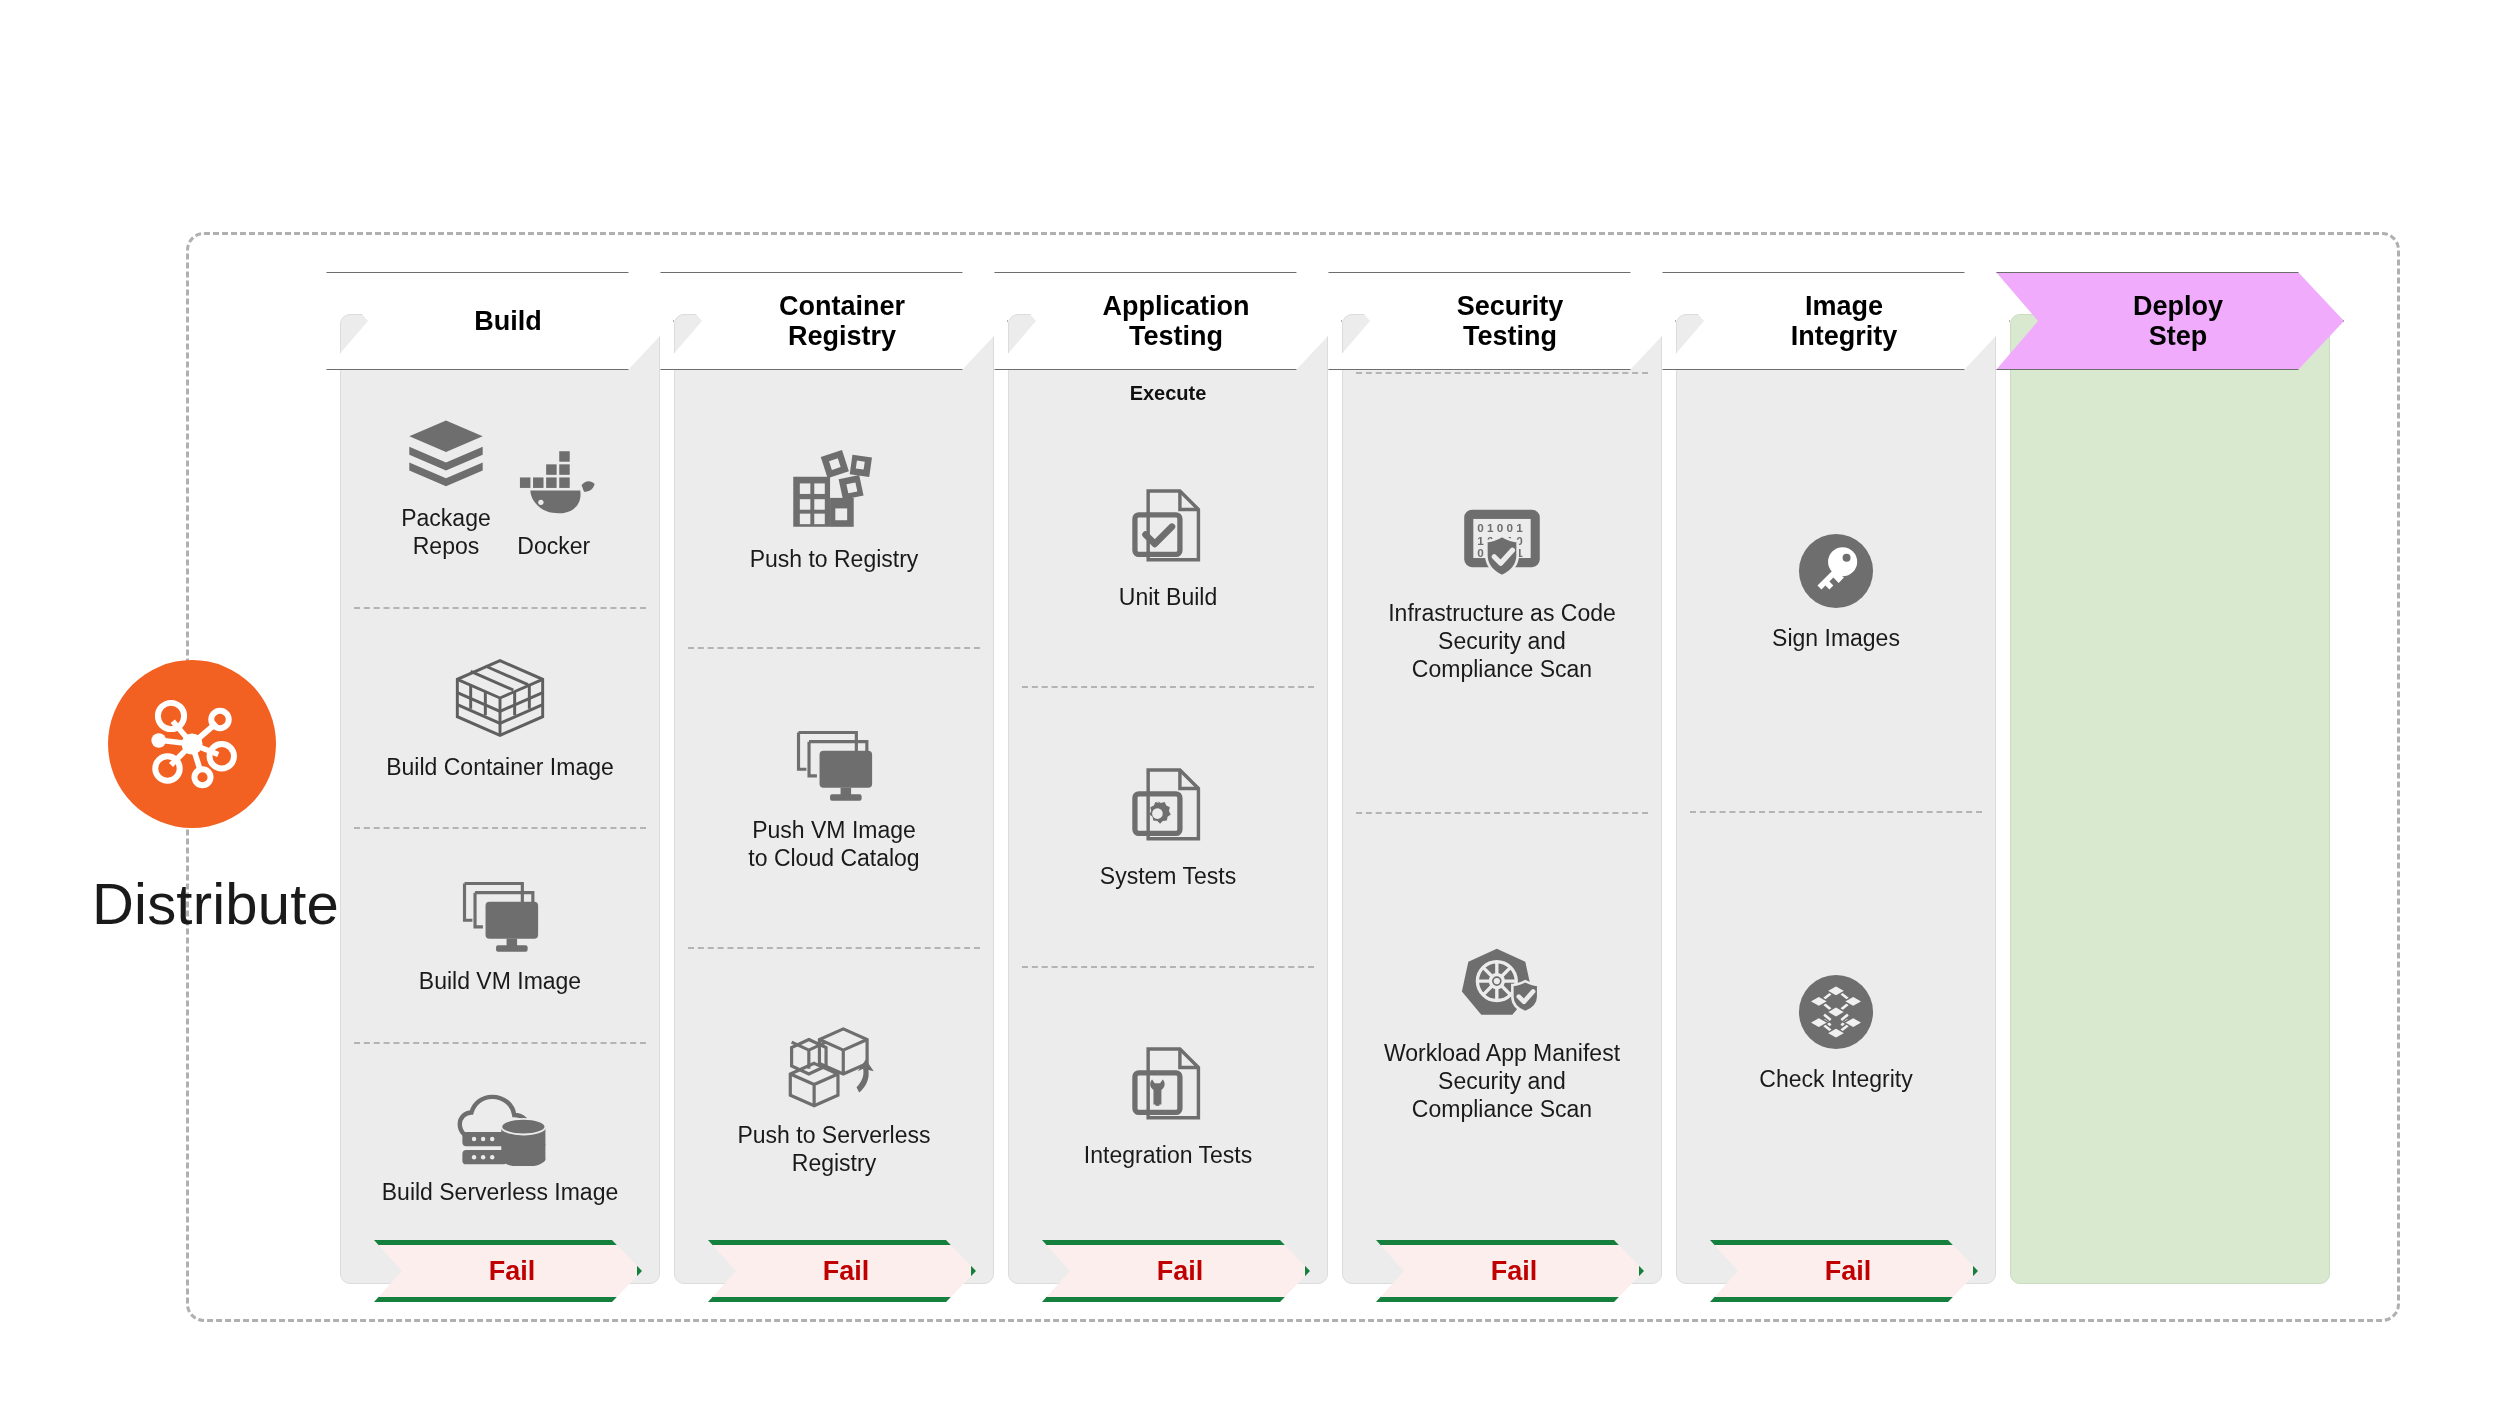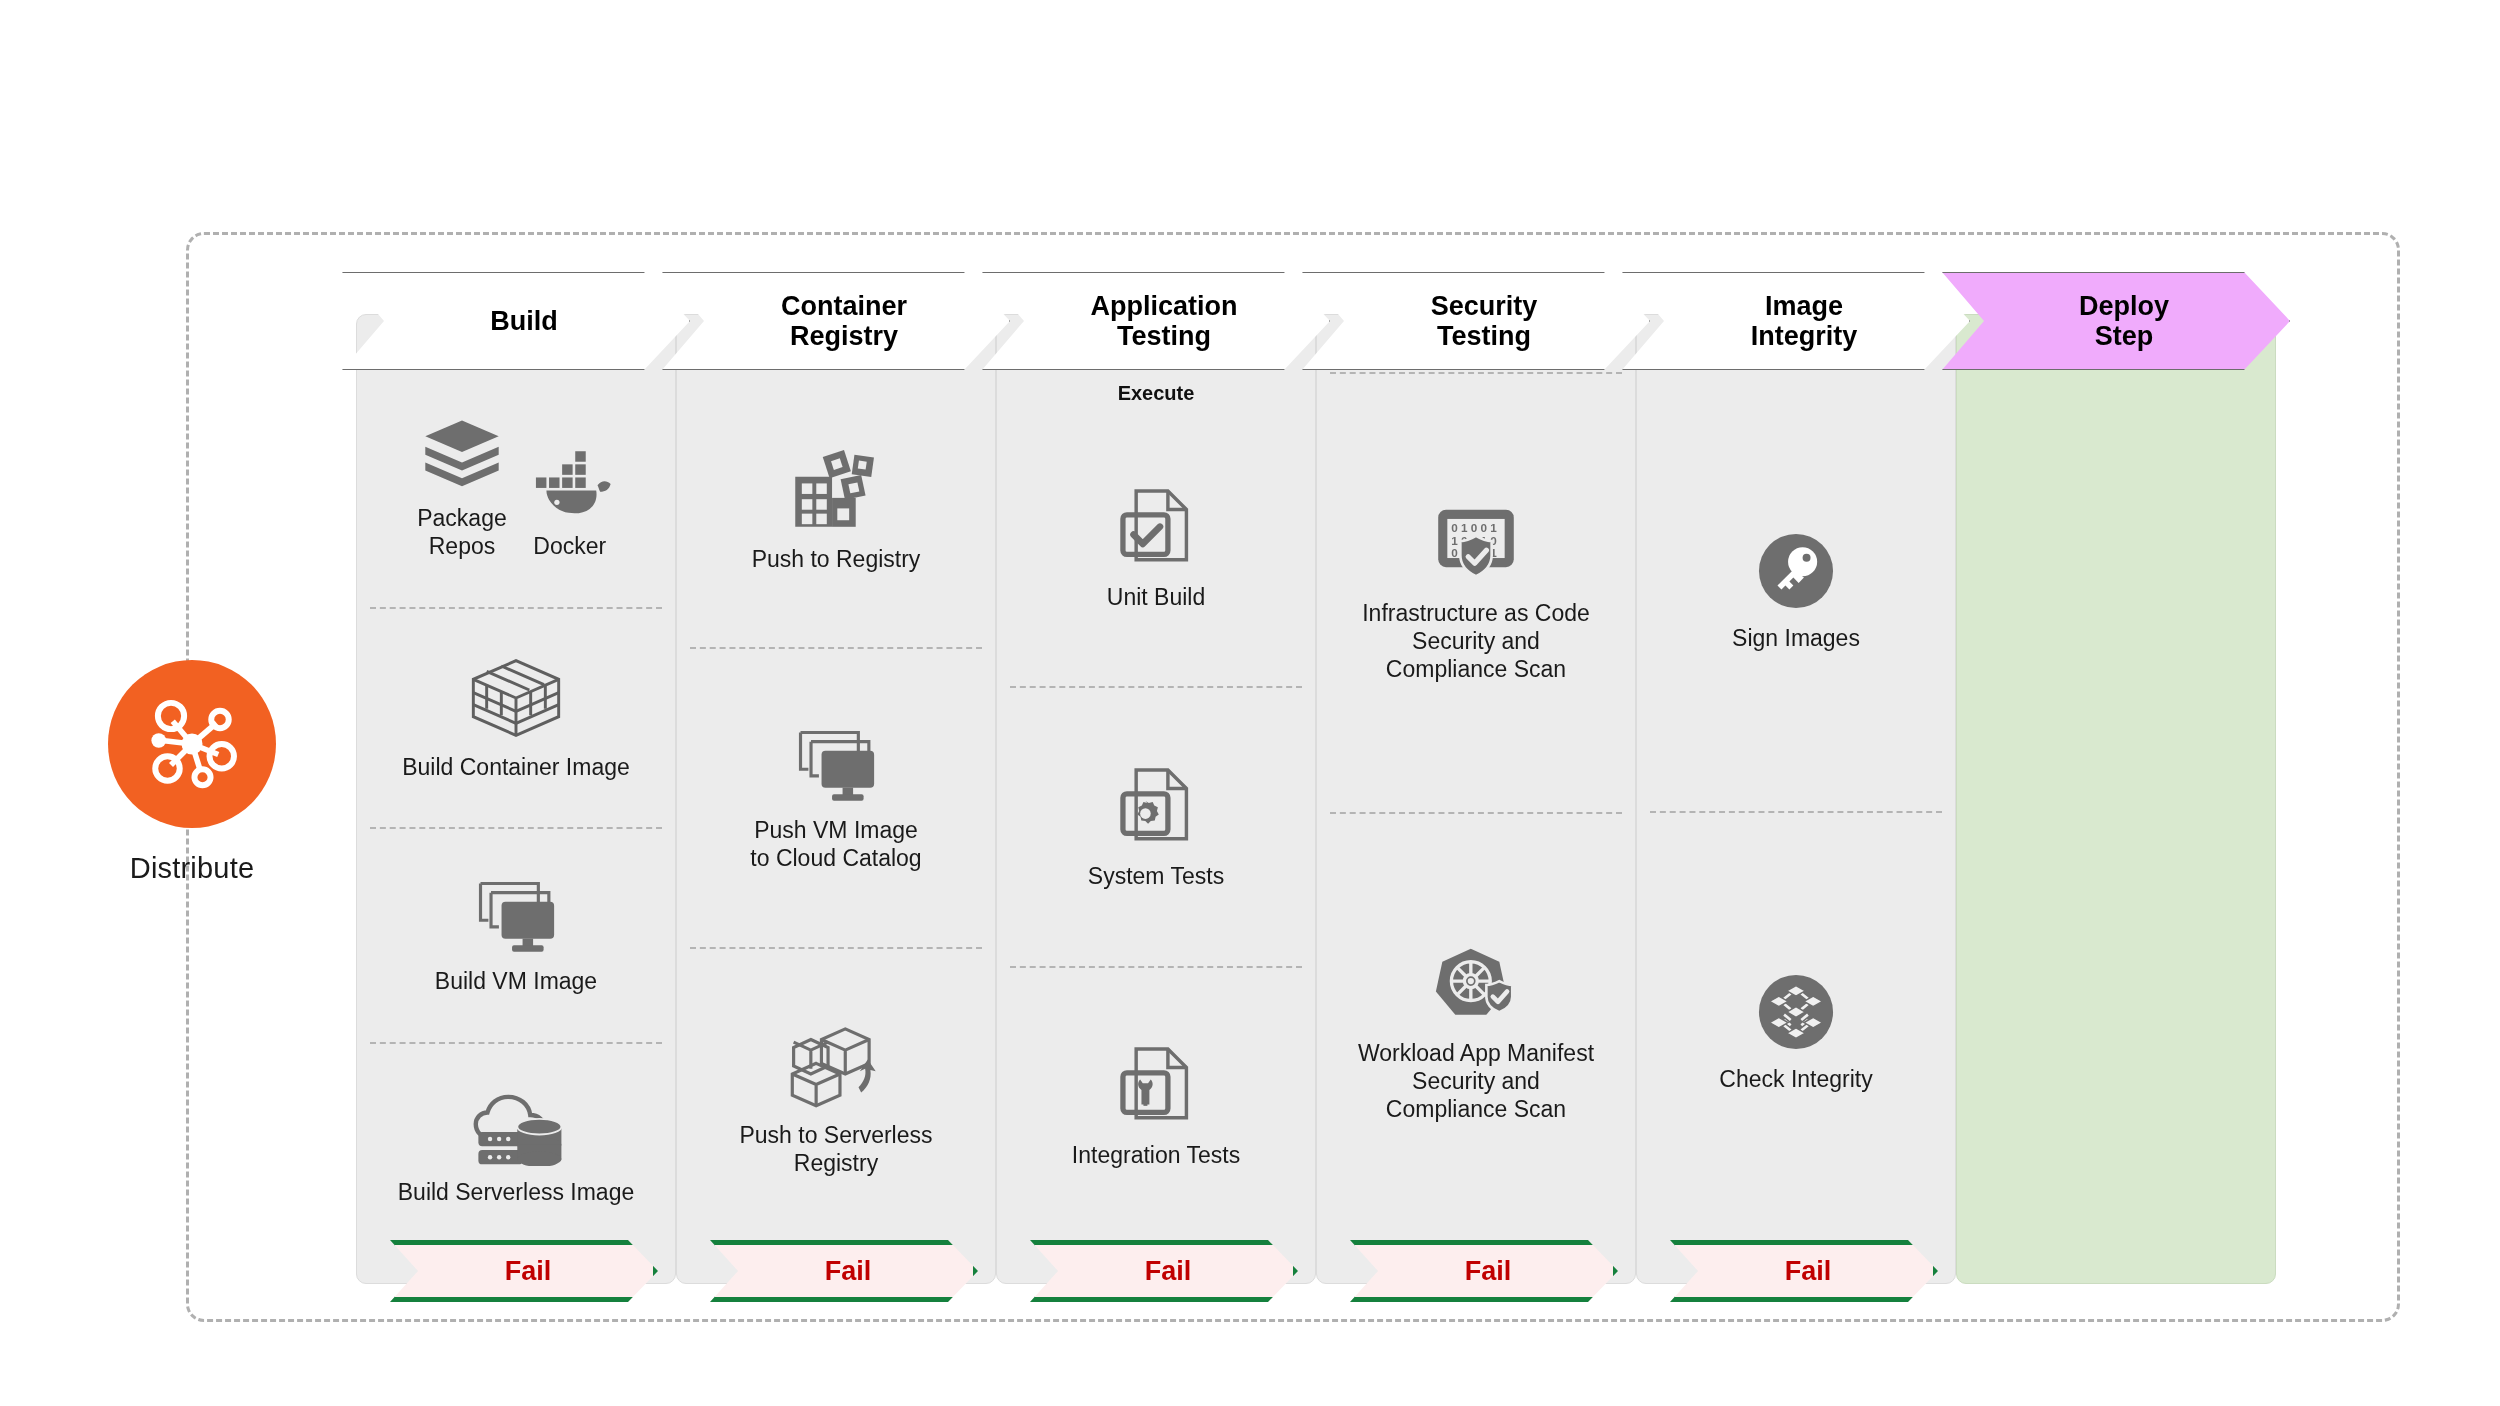--- a/index.html
+++ b/index.html
@@ -39,34 +39,35 @@
     width: 168px;
     height: 168px;
     border-radius: 50%;
     background: #f26122;
     margin: 0 auto;
     display: flex;
     align-items: center;
     justify-content: center;
   }
   .distribute-label {
-    margin-top: 24px;
-    font-size: 29px;
+    margin-top: 42px;
+    font-size: 58px;
     color: #1a1a1a;
     letter-spacing: .2px;
   }
 
   
   .lanes {
     position: absolute;
-    left: 356px;
+    left: 340px;
     top: 272px;
     width: 2000px;
     height: 1010px;
     display: flex;
+    gap: 14px;
   }
   .lane {
     position: relative;
     width: 320px;
     flex: 0 0 320px;
   }
 
   
   .lane-card {
     position: absolute;

